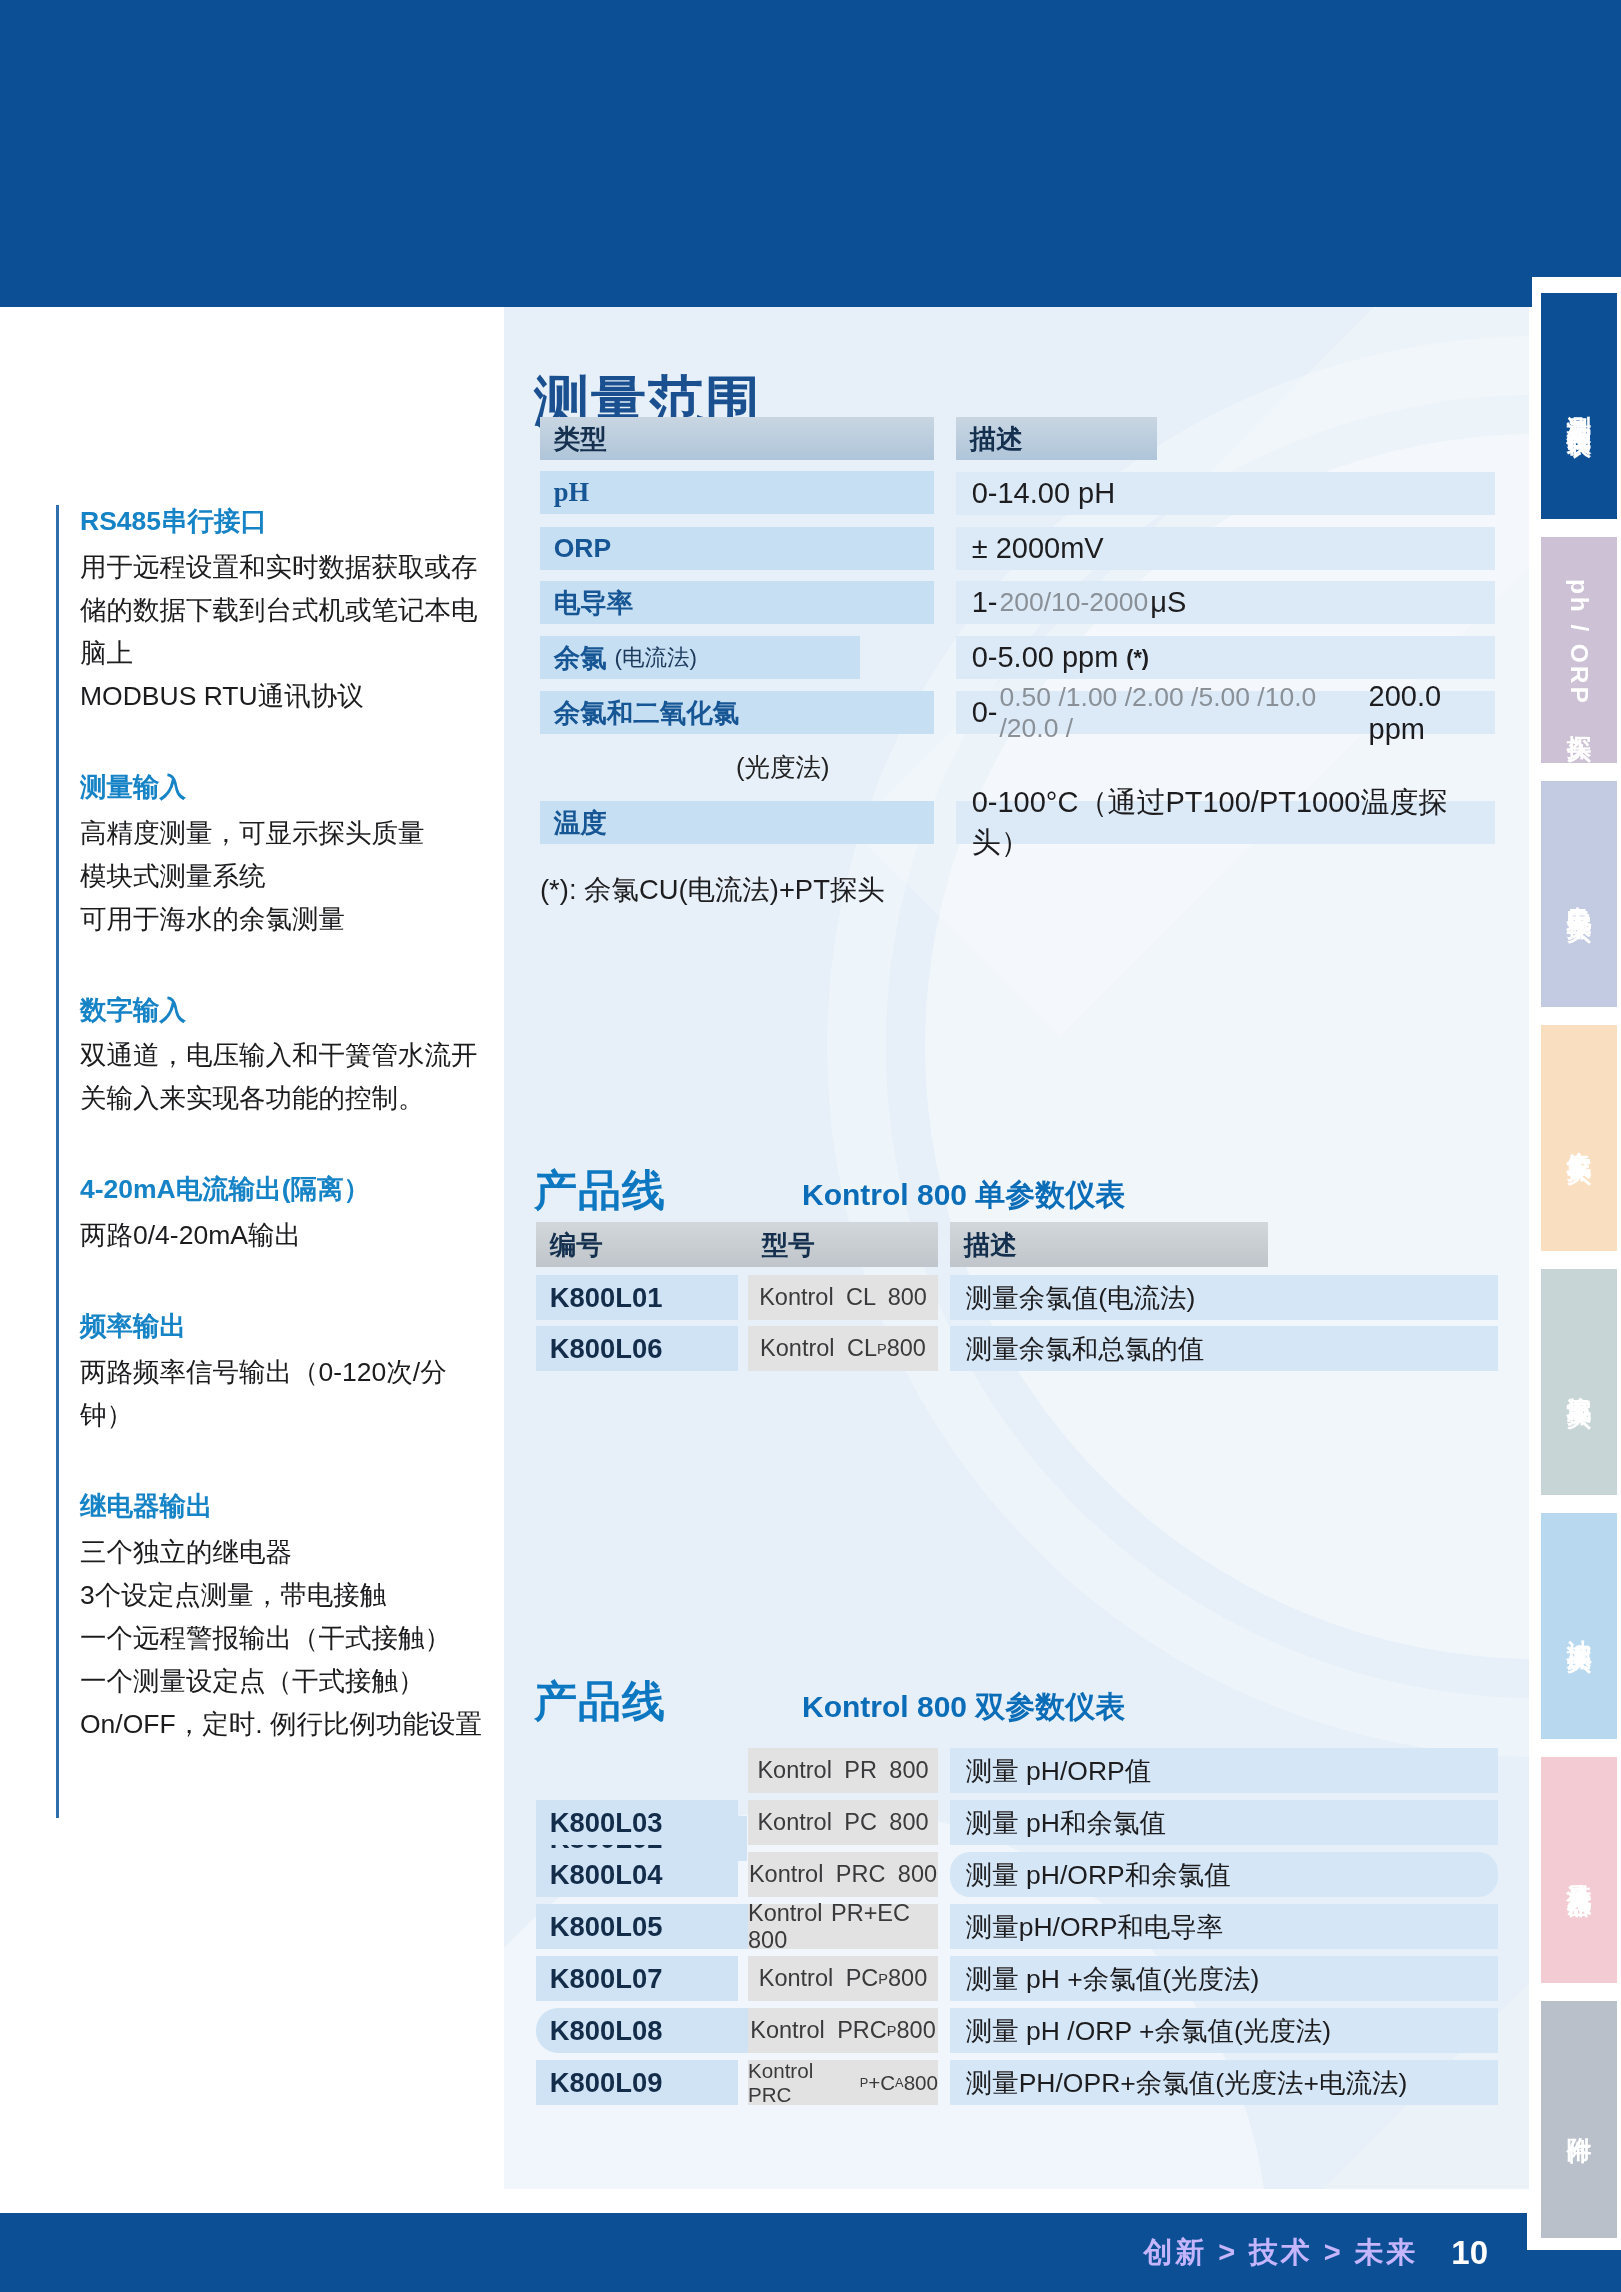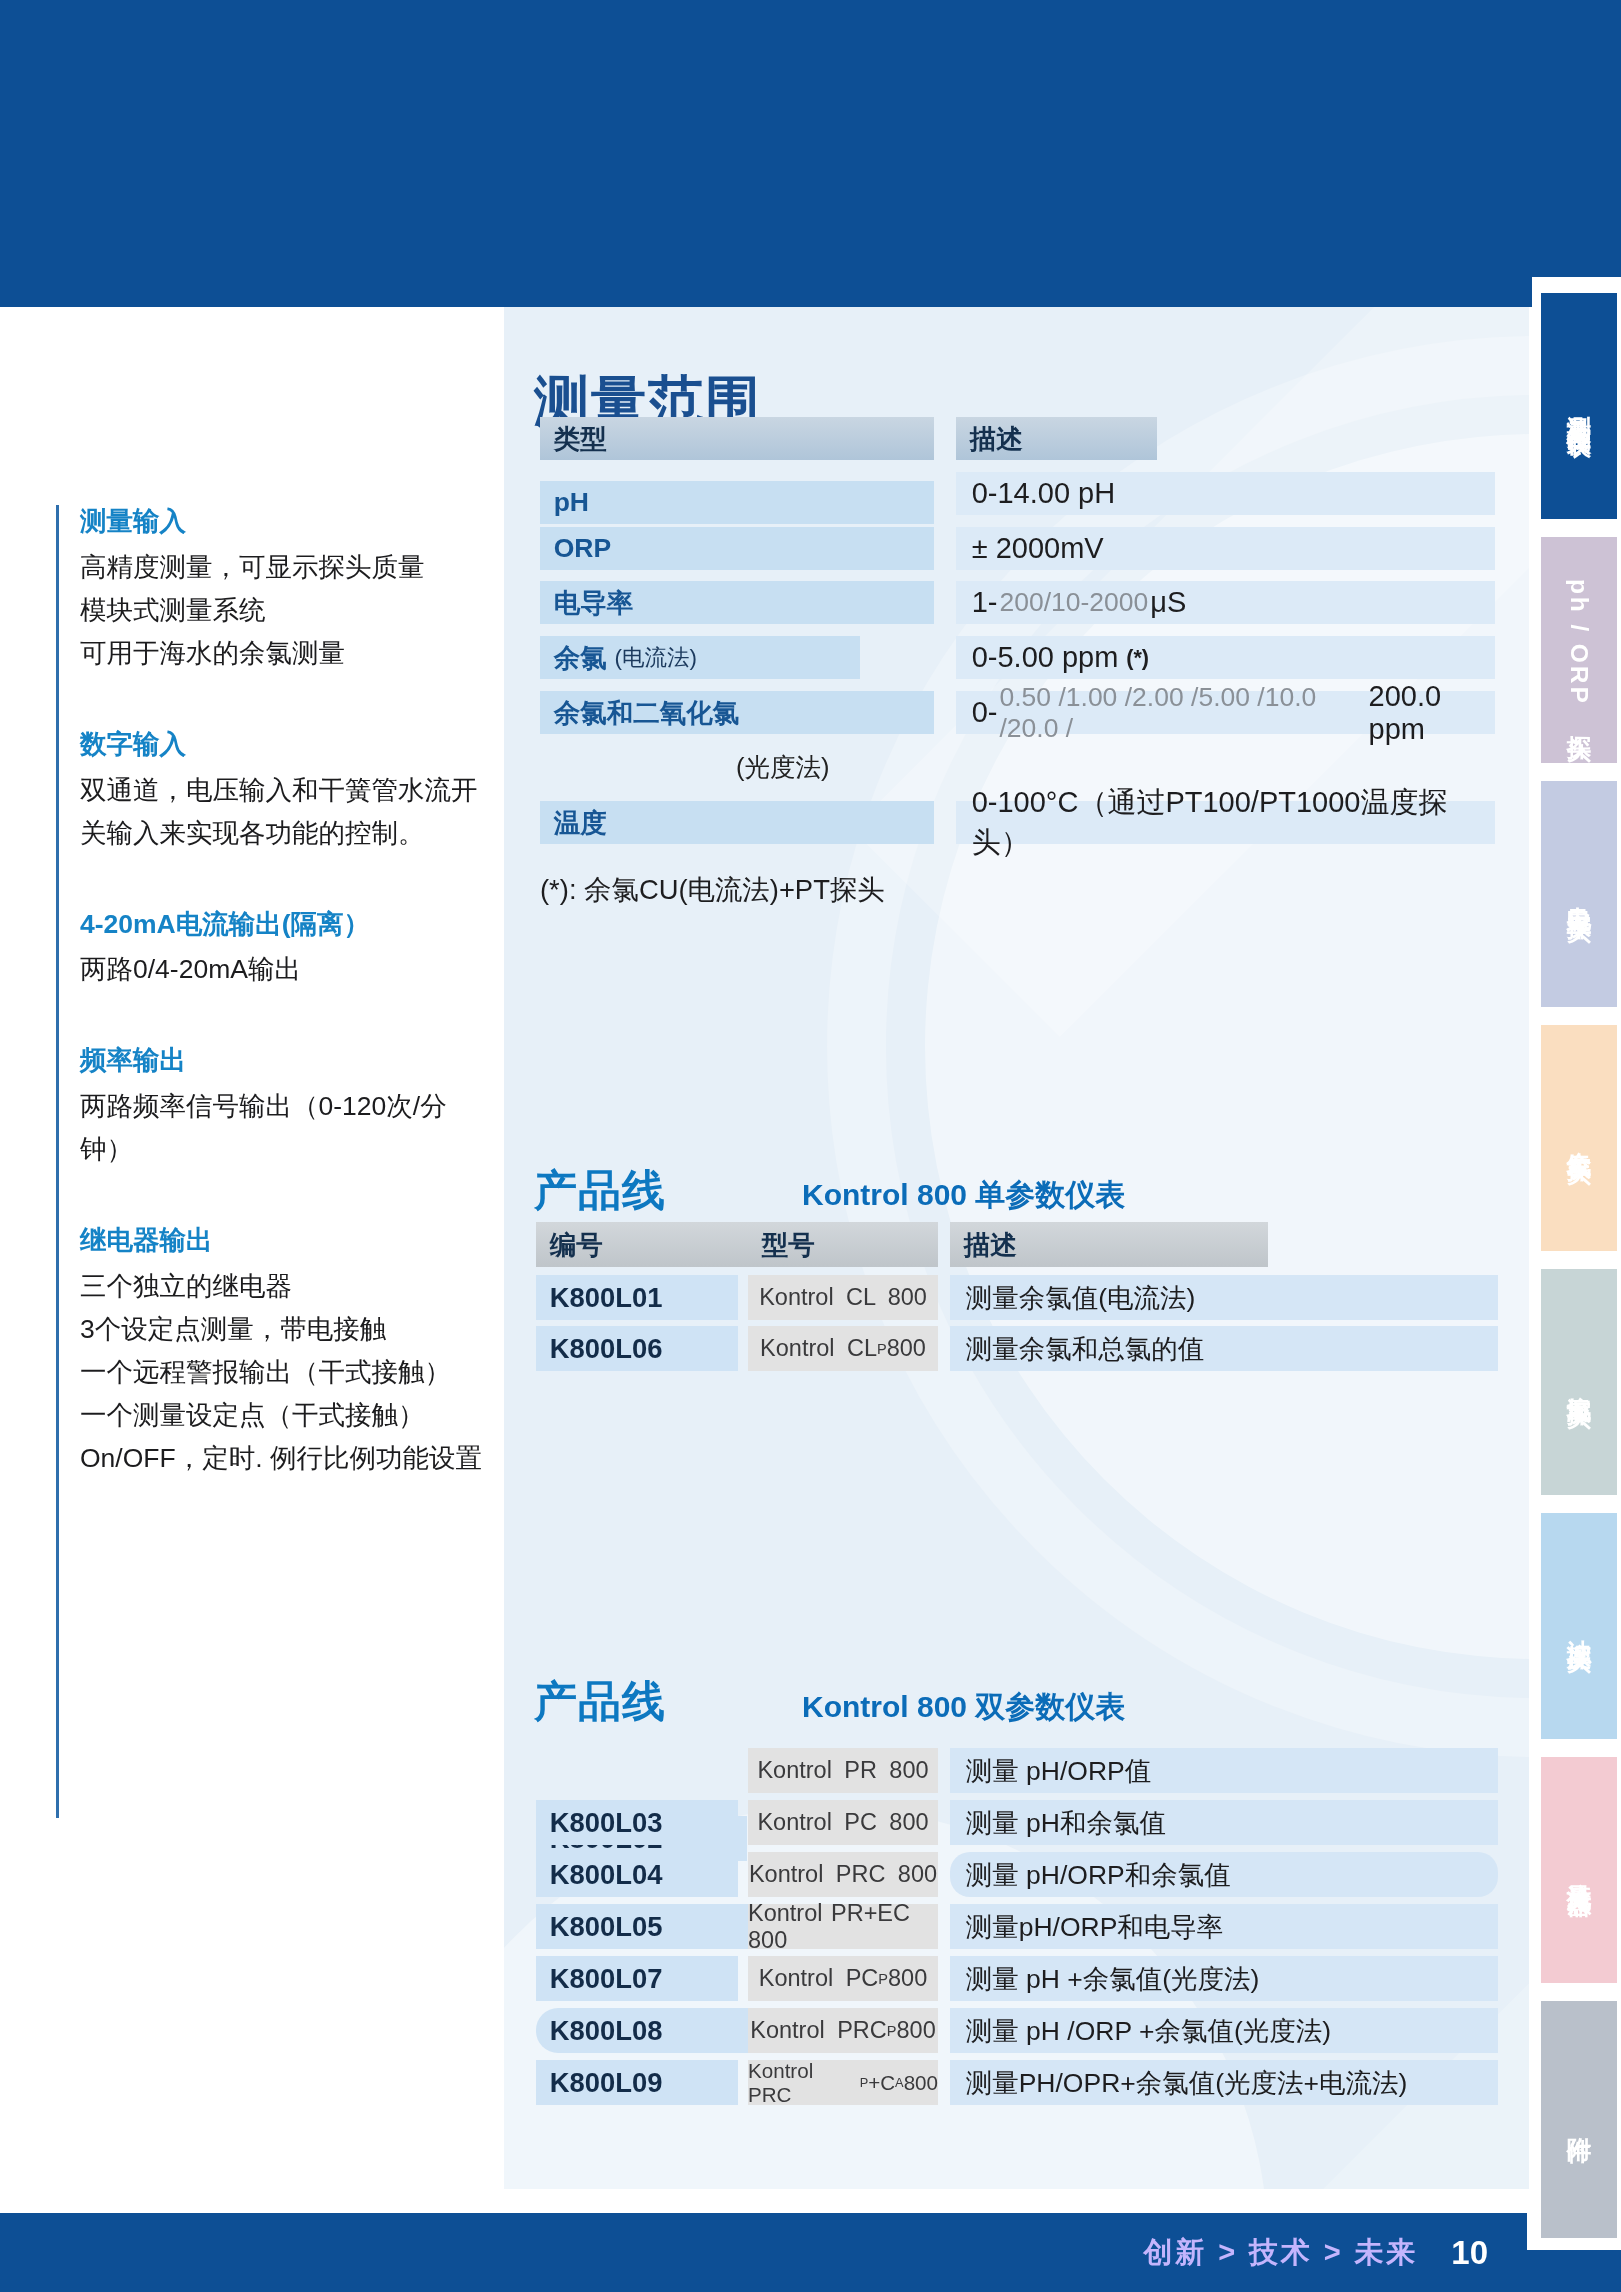--- a/index.html
+++ b/index.html
@@ -64,20 +64,25 @@
 
 <div>
 
   <div class="abs hdr"></div>
   <div class="abs hdr-r"></div>
 
   <div class="abs vline"></div>
 
   <aside class="abs lsb">
     <section>
+      <h3>RS485串行接口</h3>
+      <p>用于远程设置和实时数据获取或存储的数据下载到台式机或笔记本电脑上</p>
+      <p>MODBUS RTU通讯协议</p>
+    </section>
+    <section>
       <h3>测量输入</h3>
       <p>高精度测量，可显示探头质量</p>
       <p>模块式测量系统</p>
       <p>可用于海水的余氯测量</p>
     </section>
     <section>
       <h3>数字输入</h3>
       <p>双通道，电压输入和干簧管水流开关输入来实现各功能的控制。</p>
     </section>
     <section>
@@ -105,21 +110,21 @@
     <div class="abs r1"></div>
     <div class="abs c2 circle"></div>
     <div class="abs band1"></div>
     <div class="abs band2"></div>
 
     <h1 class="abs title">测量范围</h1>
 
     <div class="abs mh" style="left:36px;top:110px;width:394px;">类型</div>
     <div class="abs mh" style="left:452px;top:110px;width:201px;">描述</div>
 
-    <div class="abs mlab" style="left:36px;top:174px;width:394px;">
+    <div class="abs mlab" style="left:36px;top:164px;width:394px;font-family:Liberation Serif, serif;">
       <span>pH</span>
     </div>
     <div class="abs mdesc" style="left:452px;top:165px;width:539px;">
       <span>0-14.00 pH</span>
     </div>
 
     <div class="abs mlab" style="left:36px;top:220px;width:394px;">
       <span>ORP</span>
     </div>
     <div class="abs mdesc" style="left:452px;top:220px;width:539px;">

